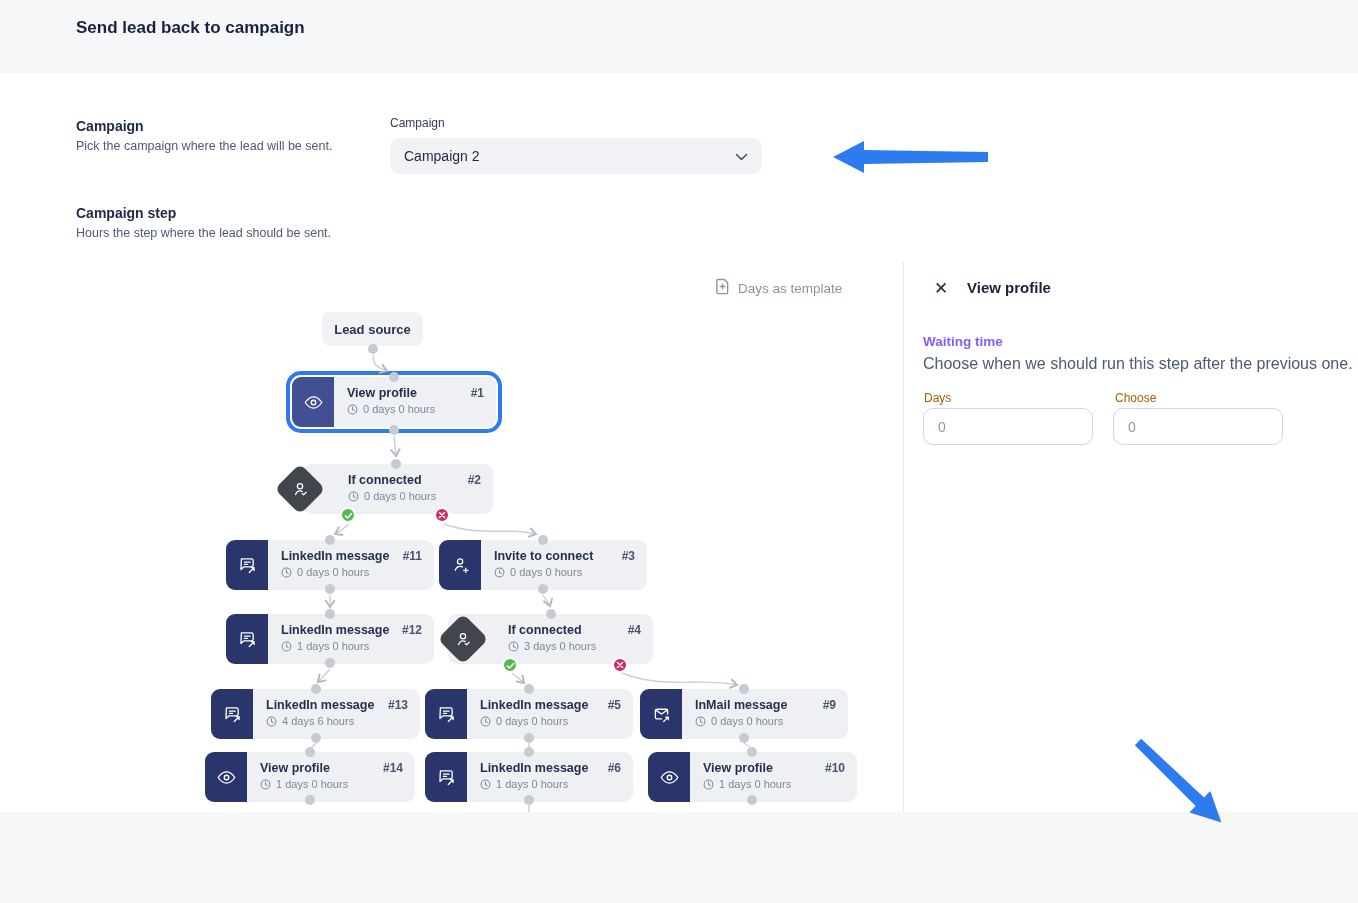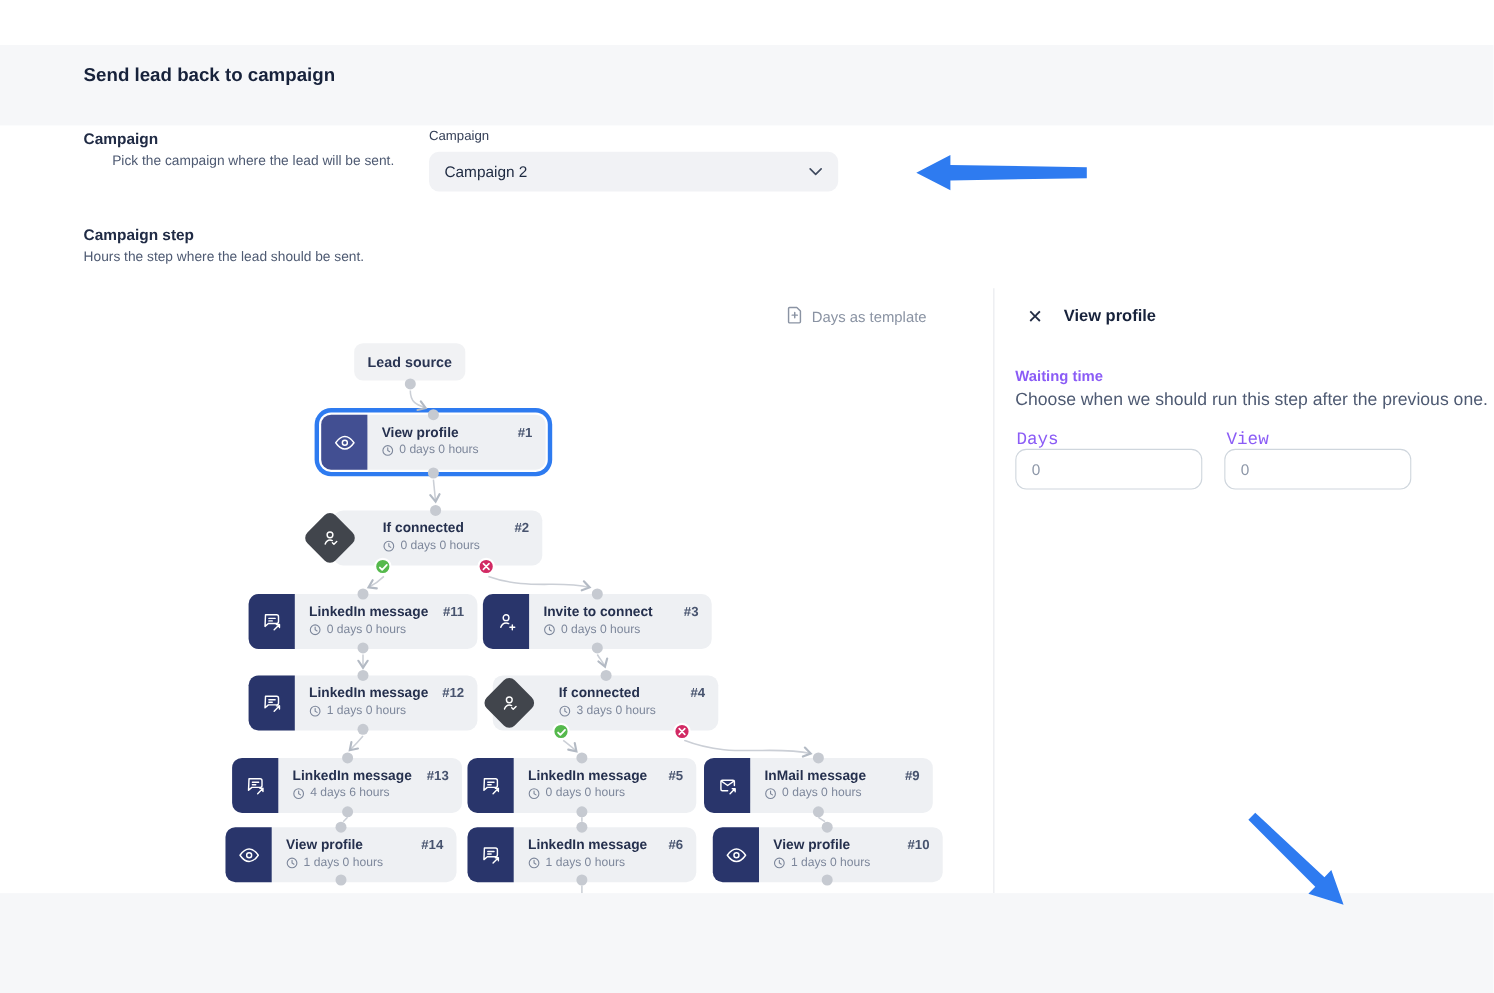--- a/index.html
+++ b/index.html
@@ -1,21 +1,21 @@
 <!DOCTYPE html>
 <html><head>
 <meta charset="utf-8">
 <style>
   * { margin:0; padding:0; box-sizing:border-box; }
   html,body { background:#fff; }
   body { font-family:"Liberation Sans","DejaVu Sans",sans-serif; }
   .page { position:relative; width:1358px; height:903px; background:#fff; overflow:hidden; }
 
   
-  .modal-header { position:absolute; left:0; top:0; width:1358px; height:73px; background:#f6f7f9;margin-top:41px; }
+  .modal-header { position:absolute; left:0; top:0; width:1358px; height:73px; background:#f6f7f9; }
   .modal-title { position:absolute; left:76px; top:18px; font-size:17px; font-weight:700; color:#17223b; }
 
   
   .sec-label { position:absolute; font-size:14px; font-weight:700; color:#202b45; }
   .sec-desc  { position:absolute; font-size:12.5px; color:#4e5a72; }
 
   
   .field-label { position:absolute; left:390px; top:116px; font-size:12px; color:#323d55; }
   .dropdown { position:absolute; left:390px; top:138px; width:372px; height:36px; background:#f1f2f5;
               border-radius:9px; display:flex; align-items:center; padding:0 14px; cursor:pointer; }
@@ -49,40 +49,40 @@
 
   .canvas-svg { position:absolute; left:0; top:0; pointer-events:none; }
 
   
   .divider { position:absolute; left:903px; top:262px; width:1px; height:550px; background:#e7e9ed; }
   .panel-close { position:absolute; left:931px; top:279px; width:20px; height:20px; font-size:17px;
                  color:#222c44; cursor:pointer; line-height:20px; text-align:center; }
   .panel-title { position:absolute; left:967px; top:279px; font-size:15px; font-weight:700; color:#17223b; }
   .wt-title { position:absolute; left:923px; top:334px; font-size:13.5px; font-weight:700; color:#8b5cf6;text-align:center; }
   .wt-desc  { position:absolute; left:923px; top:355px; font-size:16px; color:#4e5a72; }
-  .in-label { position:absolute; font-size:16px; color:#8b5cf6;font-family:Liberation Mono, monospace; }
+  .in-label { position:absolute; font-size:12px; color:#a16207; }
   .wt-input { position:absolute; width:170px; height:37px; border:1px solid #cfd6dd; border-radius:10px;
               background:#fff; font-family:inherit; font-size:14px; color:#8d97a8; padding:0 14px; outline:none; }
 
   
   .modal-footer { position:absolute; left:0; top:812px; width:1358px; height:91px; background:#f6f7f9; }
 
   .annot { position:absolute; left:0; top:0; pointer-events:none; }
 </style>
 </head>
 <body>
 
 <div class="page">
 
   <div class="modal-header">
     <div class="modal-title">Send lead back to campaign</div>
   </div>
 
   <div class="sec-label" style="left:76px; top:118px;">Campaign</div>
-  <div class="sec-desc" style="left:76px; top:139px;margin-left:26px;">Pick the campaign where the lead will be sent.</div>
+  <div class="sec-desc" style="left:76px; top:139px;">Pick the campaign where the lead will be sent.</div>
   <div class="field-label">Campaign</div>
   <div class="dropdown">
     <span class="val">Campaign 2</span>
     <span>
       <svg width="13" height="8" viewBox="0 0 13 8">
           <path d="M1.5 1.5l5 5 5-5" fill="none" stroke="#3f4a5f" stroke-width="1.5" stroke-linecap="round" stroke-linejoin="round"></path>
         </svg>
     </span>
   </div>
 
@@ -439,21 +439,21 @@
     </div>
 
   <div class="divider"></div>
   <div class="panel-close">✕</div>
   <div class="panel-title">View profile</div>
   <div class="wt-title">Waiting time</div>
   <div class="wt-desc">Choose when we should run this step after the previous one.</div>
 
   <div class="in-label" style="left:924px; top:391px;">Days</div>
   <input class="wt-input" style="left: 923px; top: 408px;" value="0">
-  <div class="in-label" style="left:1115px; top:391px;">View</div>
+  <div class="in-label" style="left:1115px; top:391px;">Choose</div>
   <input class="wt-input" style="left: 1113px; top: 408px;" value="0">
 
   <div class="modal-footer">
     
     
   </div>
 
   <svg class="annot" width="1358" height="903">
     <polygon points="833,157 864,141 864,150 988,152 988,162 864,164 864,173" fill="#2e7bf0"></polygon>
     <g transform="translate(1138,742) rotate(44)">

